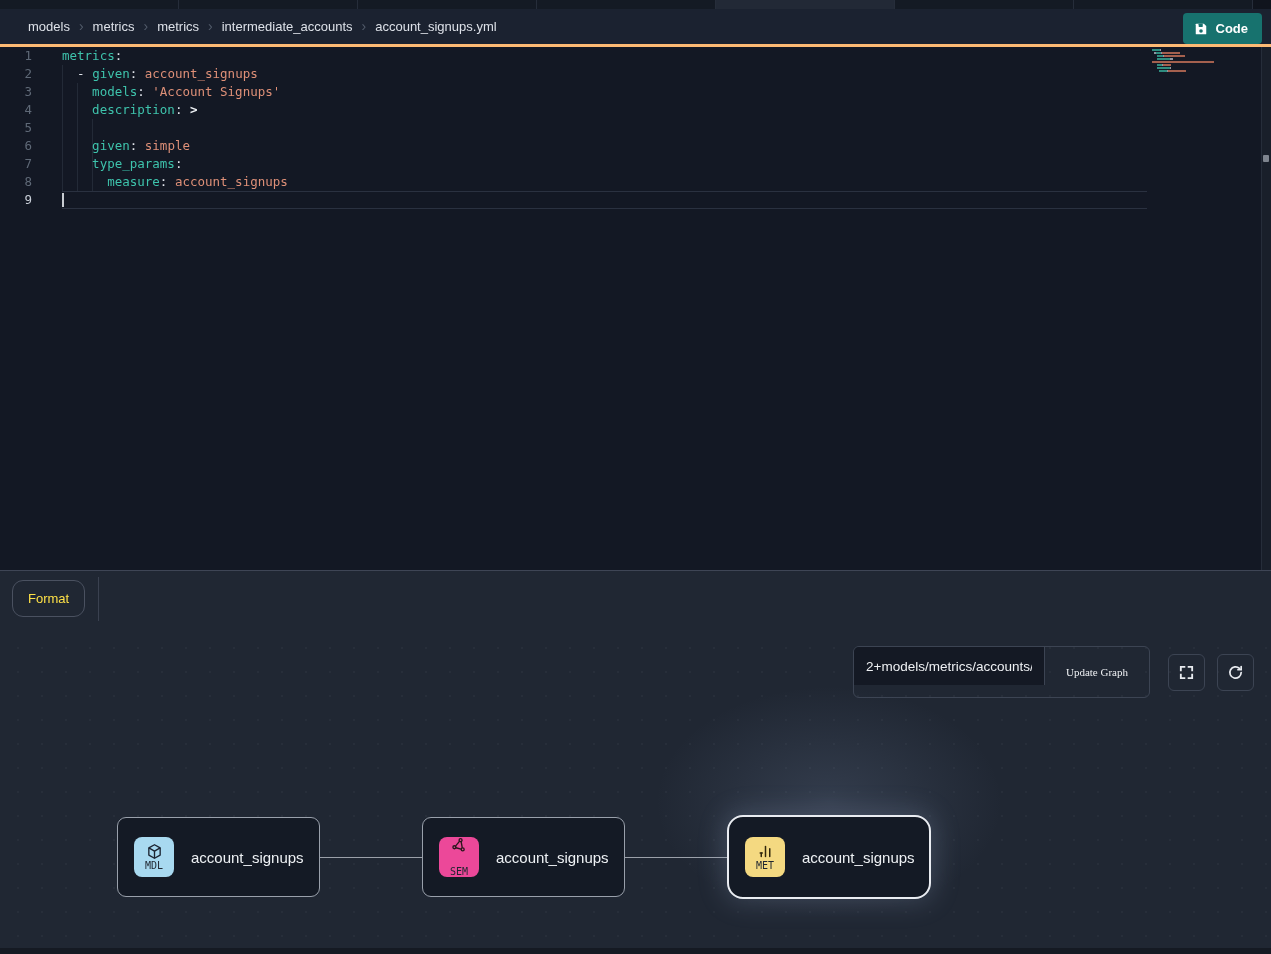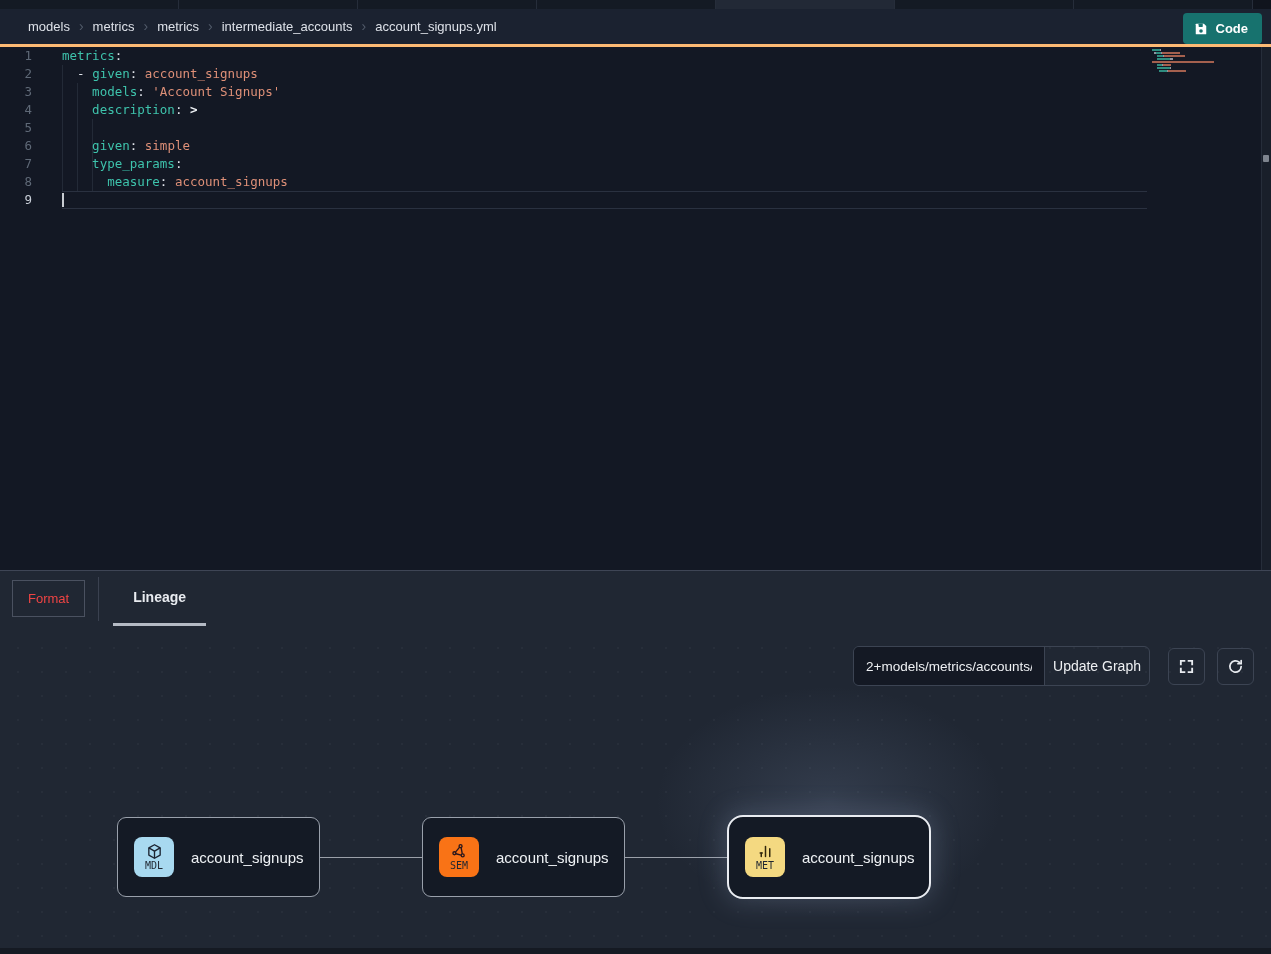--- a/index.html
+++ b/index.html
@@ -53,41 +53,41 @@
   .overview-ruler { position:absolute; right:0; top:0; width:10px; height:523px;
     background:#191f2a; border-left:1px solid #262d3a; cursor:pointer; }
   .ruler-handle { position:absolute; right:2px; top:108px; width:6px; height:7px;
     background:#7e848e; border-radius:1px; }
 
   
   .panel { position:absolute; left:0; top:570px; width:1271px; height:384px;
     background:#202733; border-top:1px solid #3e4555; }
   .panel-header { position:relative; height:55px; display:flex; align-items:center; }
   .format-btn { margin-left:12px; height:37px; padding:0 15px; background:transparent;
-    border:1px solid #4a5160; border-radius:0; color:#ef4444; font-size:13px;
+    border:1px solid #4a5160; border-radius:11px; color:#fde047; font-size:13px;
     font-weight:500; cursor:pointer; font-family:"Liberation Sans", sans-serif; }
   .header-divider { width:1px; height:44px; background:#3a4150; margin-left:13px; }
   .ptab { height:55px; display:flex; align-items:center; padding:0 20px; margin-left:14px;
     color:#e8ebf0; font-size:14px; font-weight:700; cursor:pointer;
     border-bottom:3px solid transparent; }
   .ptab.active { border-bottom-color:#b4bac4; }
 
   .graph-area { position:absolute; left:0; top:55px; width:1271px; height:323px;
     background-image:radial-gradient(circle, #272e3a 1px, transparent 1.3px);
     background-size:24px 24px; background-position:6px 10px; }
   .graph-controls { position:absolute; right:17px; top:20px; display:flex;
     align-items:center; }
-  .selector-group { display:flex; height:40px; border:1px solid #3c4453;
+  .selector-group { display:flex; height:52px; border:1px solid #3c4453;
     border-radius:6px; overflow:hidden; }
   .selector-input { width:191px; height:38px; background:#141924; border:none;
     color:#eef0f3; font-size:13.5px; padding:0 12px; outline:none;
     border-right:1px solid #3c4453; font-family:"Liberation Sans", sans-serif; }
   .update-btn { width:104px; background:transparent; border:none; color:#eef0f3;
-    font-size:14px; font-weight:500; cursor:pointer;
-    font-family:Liberation Sans, sans-serif; }
+    font-size:11px; font-weight:500; cursor:pointer;
+    font-family:Liberation Serif, serif; }
   .icon-btn { width:37px; height:37px; border:1px solid #3c4453; border-radius:6px;
     background:transparent; display:flex; align-items:center; justify-content:center;
     cursor:pointer; }
   .gap18 { width:18px; } .gap11 { width:12px; }
 
   .glow { position:absolute; left:649px; top:666px; width:360px; height:240px;
     background:radial-gradient(ellipse, rgba(140,160,195,0.18), rgba(140,160,195,0.06) 45%, transparent 68%);
     pointer-events:none; }
   .edge { position:absolute; height:1px; background:#c4c9d2; opacity:0.75; }
   .node { position:absolute; height:80px; background:#141a25; border:1px solid #99a0ab;
@@ -209,21 +209,20 @@
       </div>
     <div class="overview-ruler">
       <div class="ruler-handle"></div>
     </div>
   </div>
 
   <div class="panel">
     <div class="panel-header">
       <button class="format-btn">Format</button>
       <div class="header-divider"></div>
-      <div class="ptab active">Lineage</div>
     </div>
 
     <div class="graph-area">
       <div class="graph-controls">
         <div class="selector-group">
           <input class="selector-input" value="2+models/metrics/accounts/" style="">
           <button class="update-btn">Update Graph</button>
         </div>
         <div class="gap18"></div>
         <button class="icon-btn">
@@ -260,21 +259,21 @@
                 <path d="M4 7l8 4.5L20 7"></path>
                 <path d="M12 11.5V21.5"></path>
             </svg>
           </span>
           <span class="badge">MDL</span>
         </div>
         <span class="node-label">account_signups</span>
       </div>
 
       <div class="node" style="left:422px; top:191px; width:203px;">
-        <div class="tile" style="background: #f97316;">
+        <div class="tile" style="background: #ec4899; justify-content: space-between;">
           <span style="display:flex;">
             <svg width="17" height="17" viewBox="0 0 24 24" fill="none" stroke="#2a171c" stroke-width="1.9">
               <circle cx="13.5" cy="4.5" r="2.1"></circle>
                 <circle cx="4.8" cy="14.5" r="2.1"></circle>
                 <circle cx="16.5" cy="17.5" r="2.1"></circle>
               <path d="M11.9 6.2 6.4 12.8"></path>
                 <path d="M14.3 6.6l1.6 8.8"></path>
                 <path d="M6.9 15.2l7.5 1.9"></path>
             </svg>
           </span>

